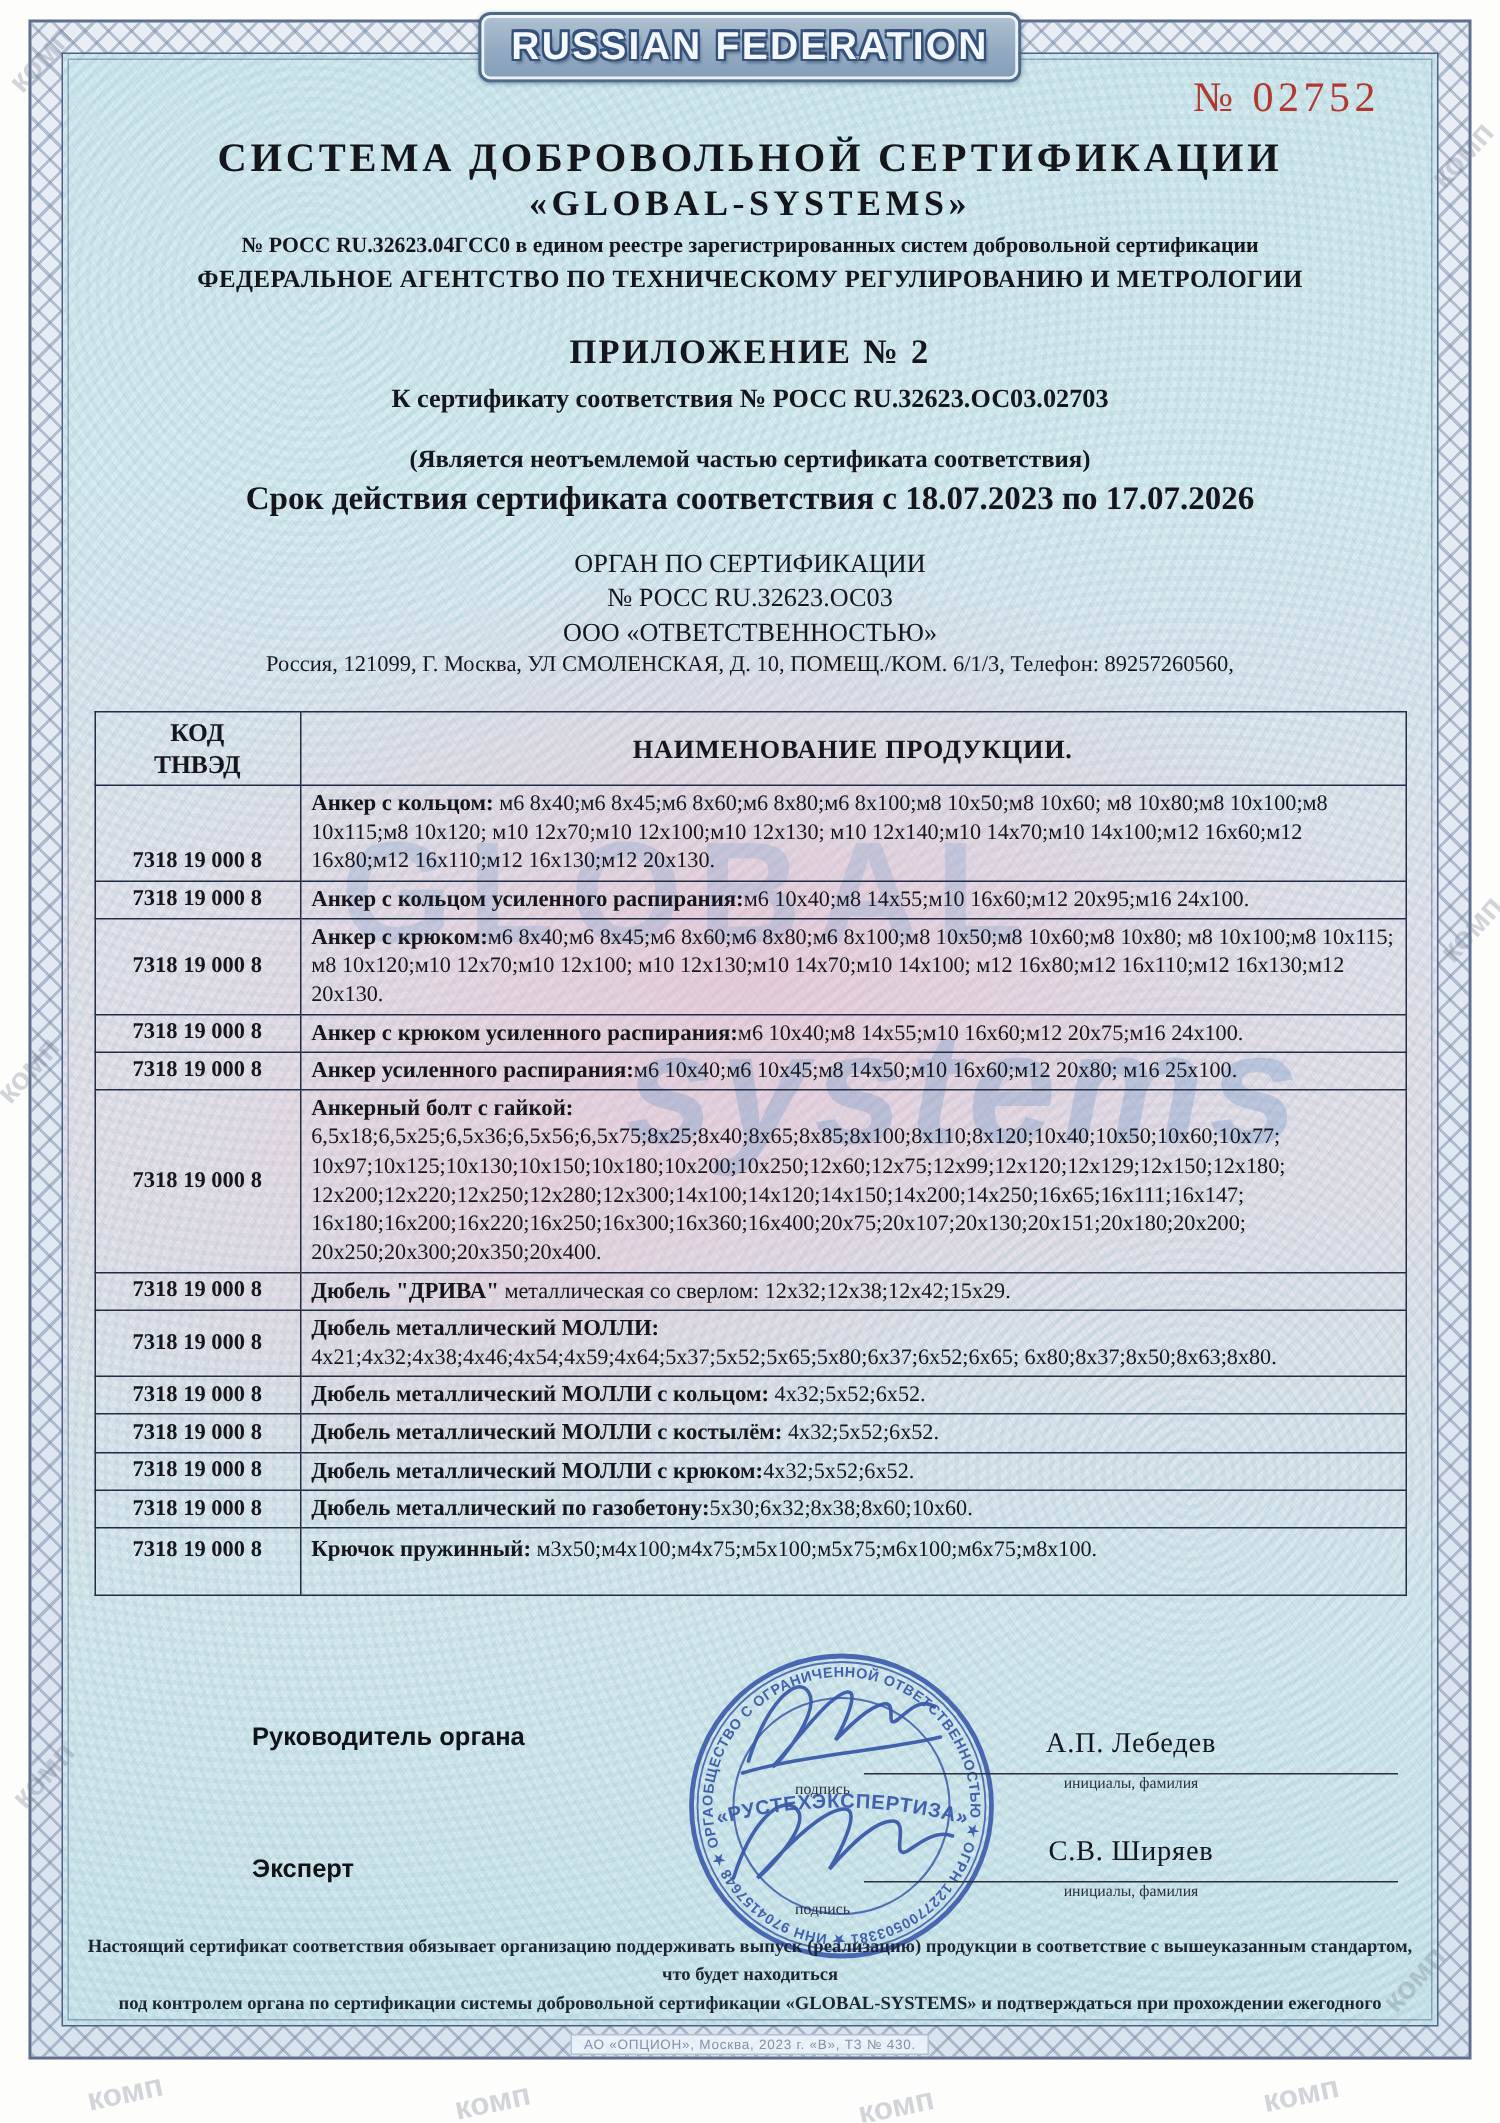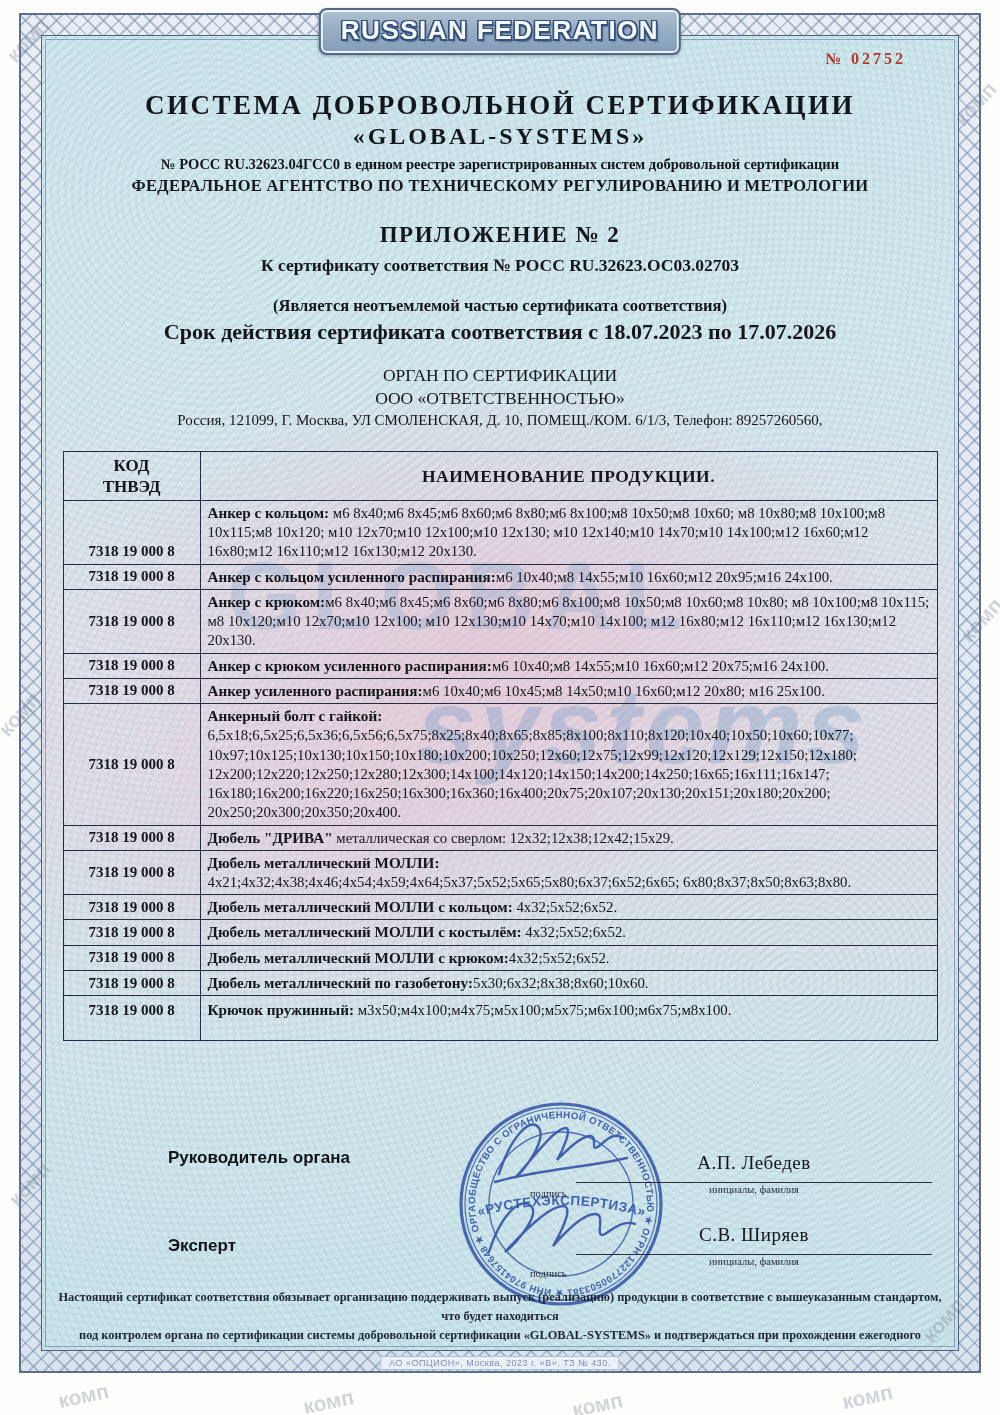--- a/index.html
+++ b/index.html
@@ -45,22 +45,22 @@
     box-shadow:inset 0 0 0 2px rgba(246,249,252,.9), 0 1px 3px rgba(40,60,90,.4);
     padding:5px 20px 7px;
   }
   .banner-text{
     font-family:"Liberation Sans","DejaVu Sans",sans-serif;
     font-weight:700;font-size:26px;letter-spacing:1.5px;color:#f5f8fb;white-space:nowrap;
     text-shadow:-1.5px -1.5px 0 #33517a,1.5px -1.5px 0 #33517a,-1.5px 1.5px 0 #33517a,1.5px 1.5px 0 #33517a,2px 3px 2px rgba(25,45,75,.45);
   }
   
   .cert-number{
-    position:absolute;top:14px;right:52px;z-index:5;
-    color:#b2382e;font-size:16px;font-weight:700;letter-spacing:3px;white-space:nowrap;
+    position:absolute;top:14px;right:38px;z-index:5;
+    color:#b2382e;font-size:28px;font-weight:400;letter-spacing:3px;white-space:nowrap;
   }
   
   .headings{position:relative;z-index:2;text-align:center;}
   .h-system{margin-top:54px;font-size:27px;font-weight:700;letter-spacing:2.5px;}
   .h-global{margin-top:2px;font-size:24px;font-weight:700;letter-spacing:3px;}
   .h-registry{margin-top:6px;font-size:14.5px;font-weight:700;}
   .h-agency{margin-top:3px;font-size:16.5px;font-weight:700;letter-spacing:.3px;}
   .h-annex{margin-top:26px;font-size:23px;font-weight:700;letter-spacing:1.5px;}
   .h-annex-l1{margin-top:7px;font-size:17.5px;font-weight:700;}
   .h-annex-l2{margin-top:20px;font-size:16.5px;font-weight:700;}
@@ -134,20 +134,21 @@
     <div class="headings">
       <div class="h-system">СИСТЕМА ДОБРОВОЛЬНОЙ СЕРТИФИКАЦИИ</div>
       <div class="h-global">«GLOBAL-SYSTEMS»</div>
       <div class="h-registry">№ РОСС RU.32623.04ГСС0 в едином реестре зарегистрированных систем добровольной сертификации</div>
       <div class="h-agency">ФЕДЕРАЛЬНОЕ АГЕНТСТВО ПО ТЕХНИЧЕСКОМУ РЕГУЛИРОВАНИЮ И МЕТРОЛОГИИ</div>
       <div class="h-annex">ПРИЛОЖЕНИЕ № 2</div>
       <div class="h-annex-l1">К сертификату соответствия № РОСС RU.32623.ОС03.02703</div>
       <div class="h-annex-l2">(Является неотъемлемой частью сертификата соответствия)</div>
       <div class="h-annex-l3">Срок действия сертификата соответствия с 18.07.2023 по 17.07.2026</div>
       <div class="h-org1">ОРГАН ПО СЕРТИФИКАЦИИ</div>
+      <div class="h-org2">№ РОСС RU.32623.ОС03</div>
       <div class="h-org3">ООО «ОТВЕТСТВЕННОСТЬЮ»</div>
       <div class="h-addr">Россия, 121099, Г. Москва, УЛ СМОЛЕНСКАЯ, Д. 10, ПОМЕЩ./КОМ. 6/1/3, Телефон: 89257260560,</div>
     </div>
 
     <table class="products">
       <thead>
         <tr>
           <th class="code-h">
             <span>КОД</span><br>
             <span>ТНВЭД</span>

